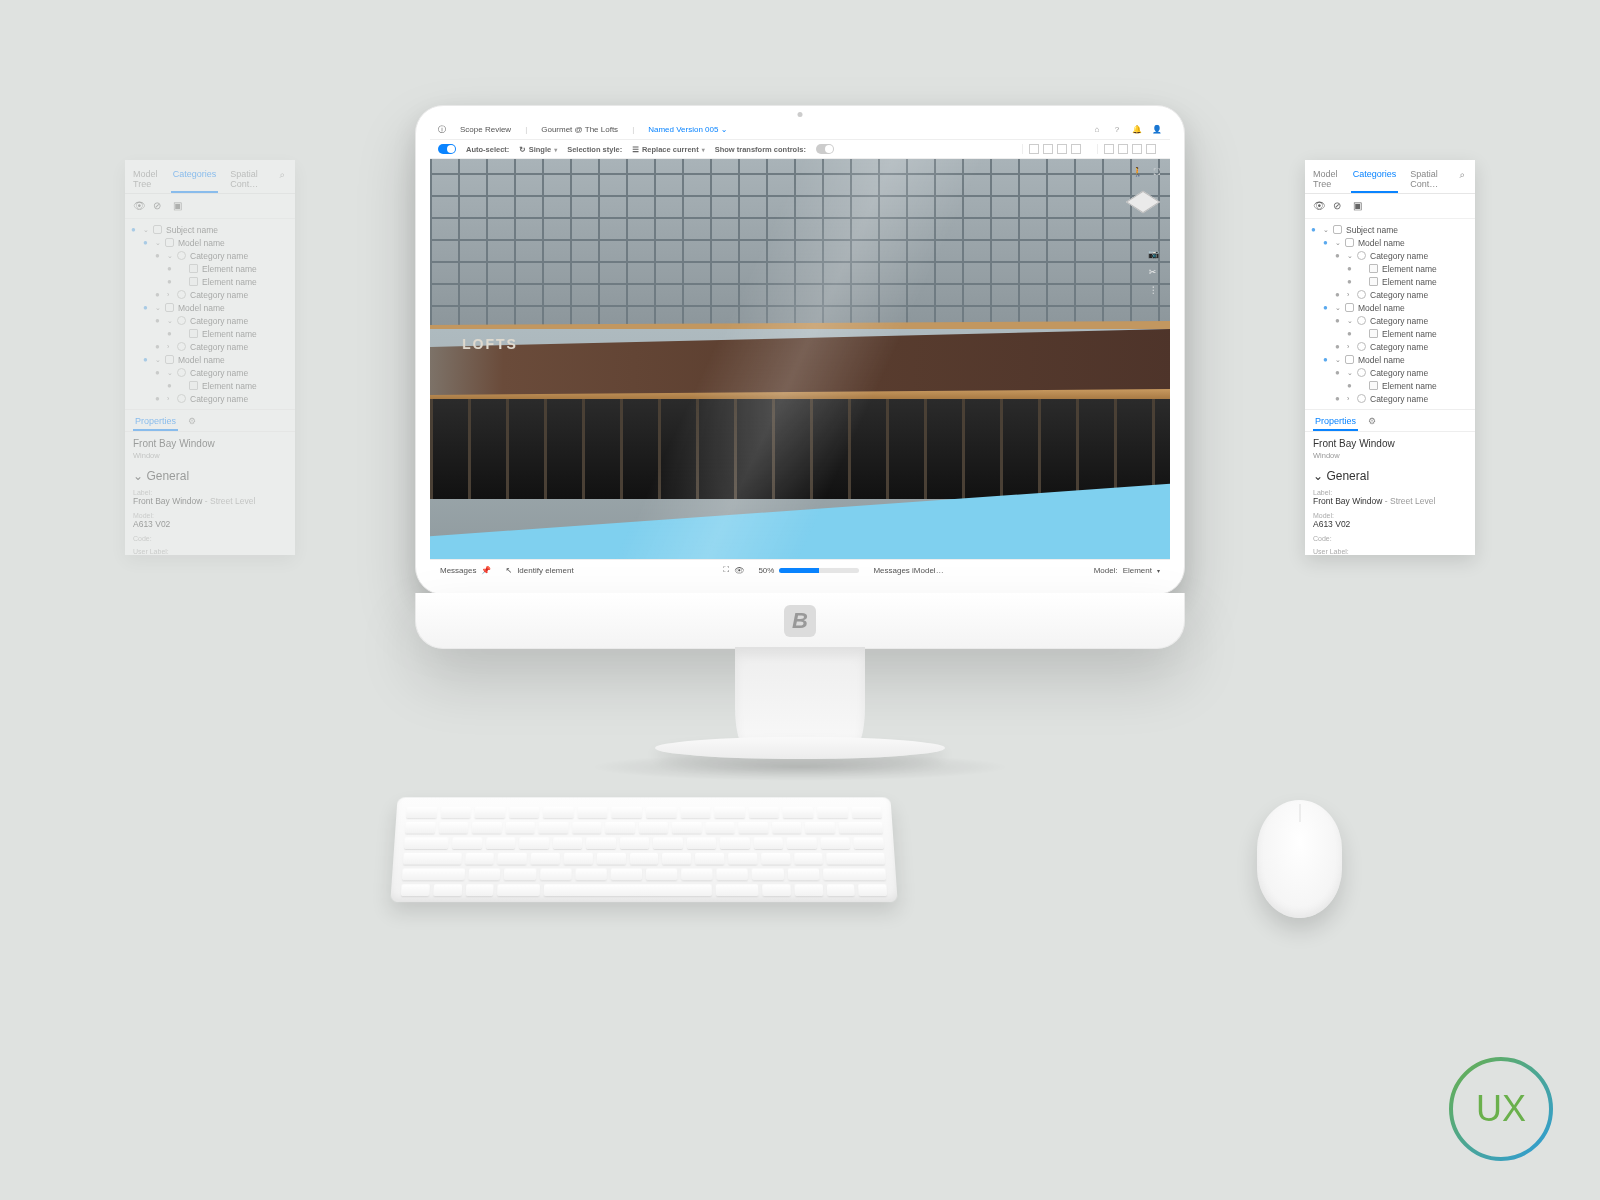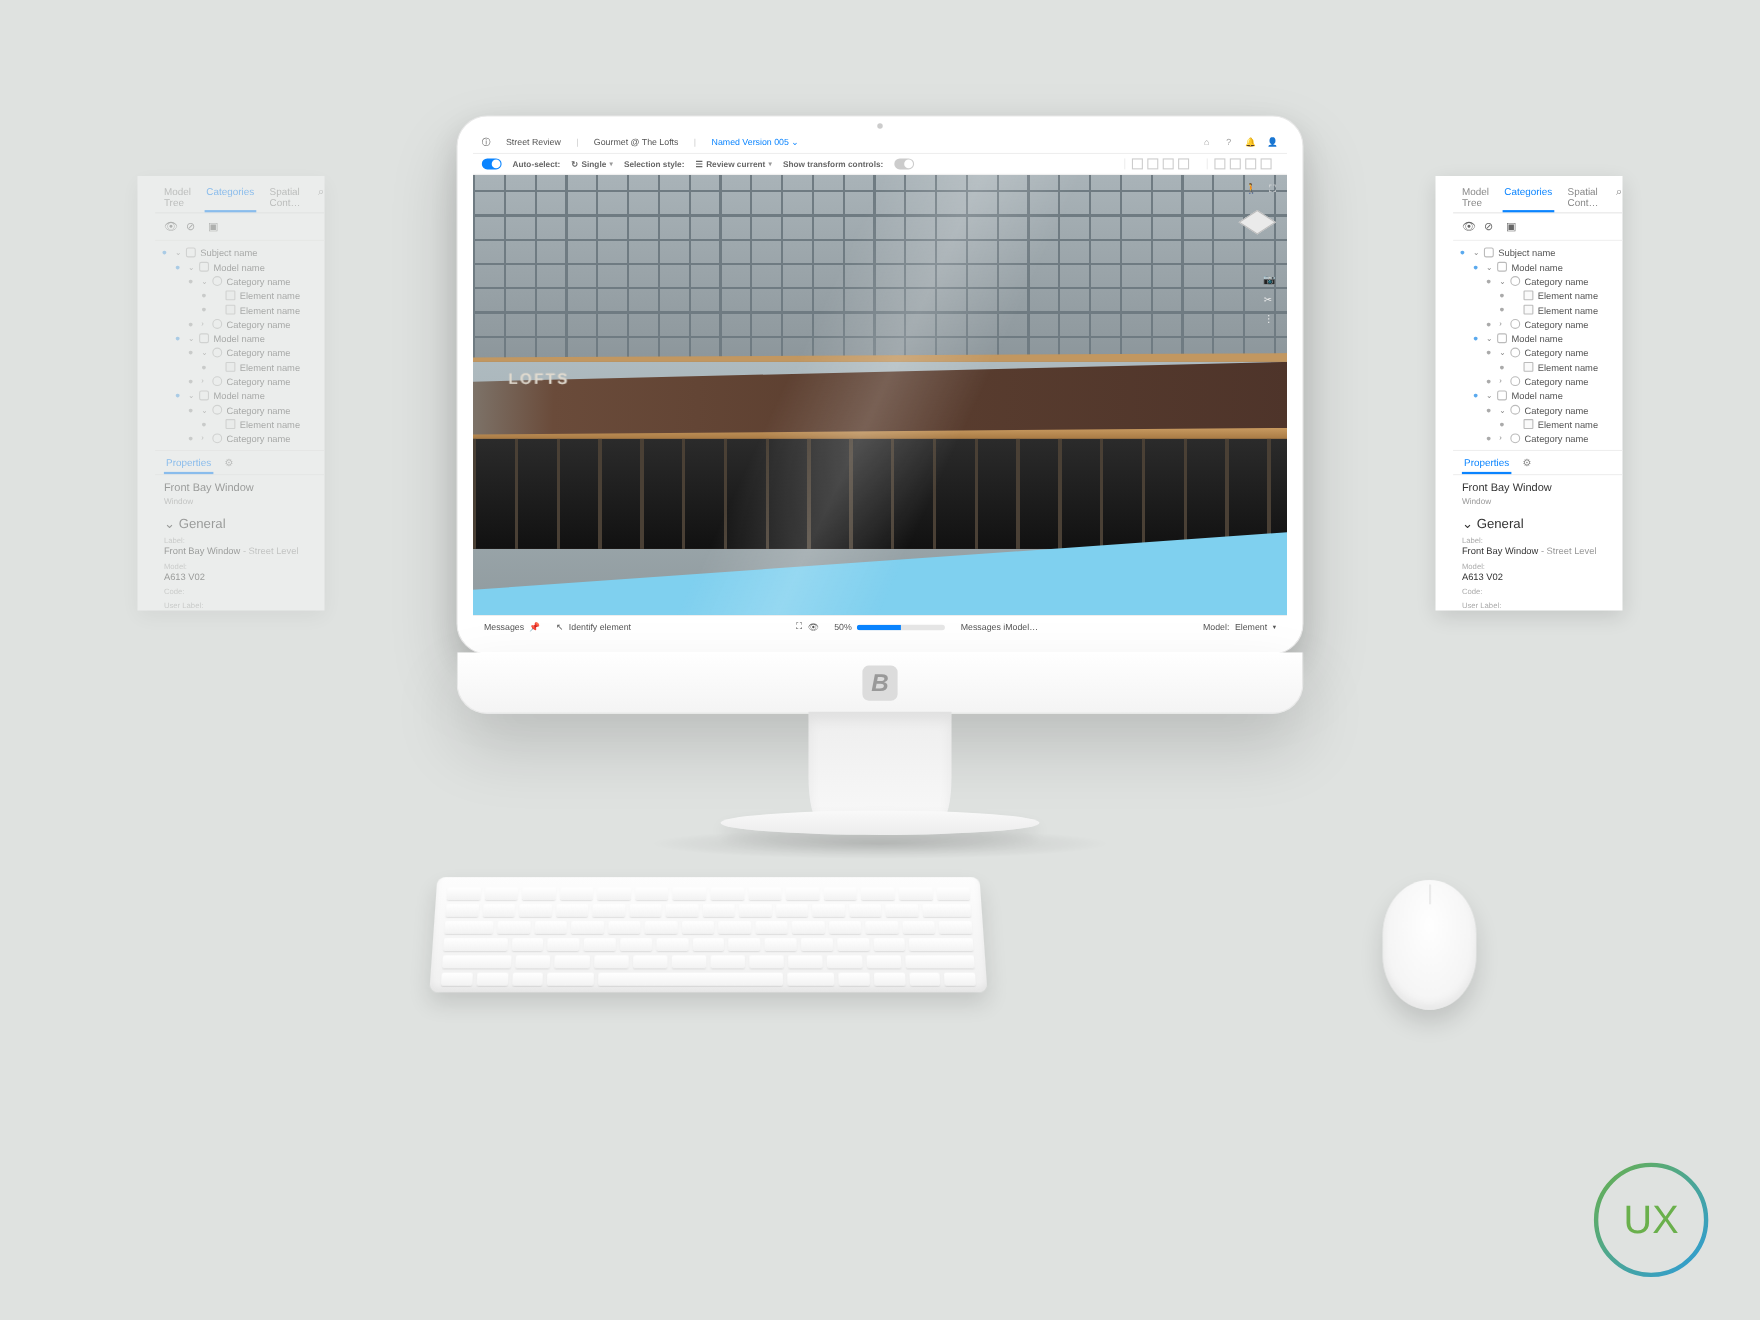--- a/index.html
+++ b/index.html
@@ -14,21 +14,20 @@
 
 .side-panel {
   position: absolute;
   top: 160px;
   width: 170px;
   height: 395px;
   background: #fff;
   box-shadow: 0 6px 18px rgba(0,0,0,0.12);
   font-size: 9px;
   overflow: hidden;
-  padding-left: 16px;
 }
 .side-panel.left { left: 125px; opacity: 0.4; }
 .side-panel.right { right: 125px; }
 
 .panel-tabs { display: flex; border-bottom: 1px solid #e6e6e6; padding: 5px 6px 0; gap: 10px; font-size: 9px; }
 .panel-tab { padding: 4px 2px; color: #888; cursor: pointer; }
 .panel-tab.active { color: #0a84ff; border-bottom: 2px solid #0a84ff; }
 .panel-search { font-size: 10px; color: #888; margin-left: auto; padding: 4px; }
 
 .panel-toolbar { display: flex; gap: 8px; padding: 6px 8px; border-bottom: 1px solid #f0f0f0; color: #666; font-size: 10px; }
@@ -431,21 +430,21 @@
       </div>
   </div>
 </div>
 
 <div class="monitor-wrap">
   <div class="monitor-screen">
     <div class="monitor-camera"></div>
     <div class="app">
       <div class="titlebar">
         <span>ⓘ</span>
-        <span class="piece">Street Review</span>
+        <span class="piece">Scope Review</span>
         <span class="sep">|</span>
         <span class="piece">Gourmet @ The Lofts</span>
         <span class="sep">|</span>
         <span class="piece link"><span>Named Version 005</span> ⌄</span>
         <div class="right">
           <span>⌂</span>
           <span>?</span>
           <span>🔔</span>
           <span>👤</span>
         </div>
@@ -453,21 +452,21 @@
 
       <div class="toolbar">
         <span class="toggle"></span>
         <span class="tbtn">
             <span>Auto-select:</span>
           </span>
         <span class="tbtn">↻ <span>Single</span> <span class="dd">▾</span></span>
         <span class="tbtn">
             <span>Selection style:</span>
           </span>
-        <span class="tbtn">☰ <span>Review current</span> <span class="dd">▾</span></span>
+        <span class="tbtn">☰ <span>Replace current</span> <span class="dd">▾</span></span>
         <span class="tbtn">
             <span>Show transform controls:</span>
           </span>
         <span class="toggle" style="background:#ccc"></span>
         <div style="flex:1"></div>
         <div class="group">
           <span class="tool-ico"></span>
           <span class="tool-ico"></span>
           <span class="tool-ico"></span>
           <span class="tool-ico"></span>

